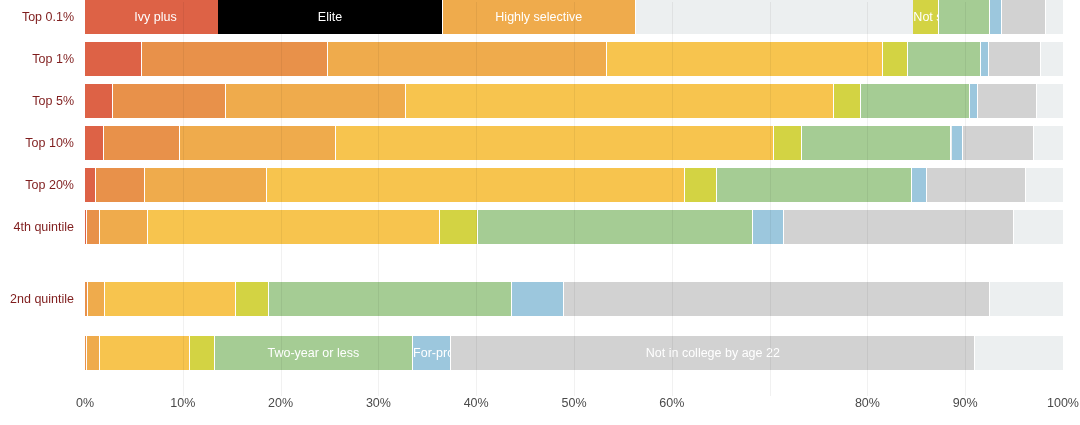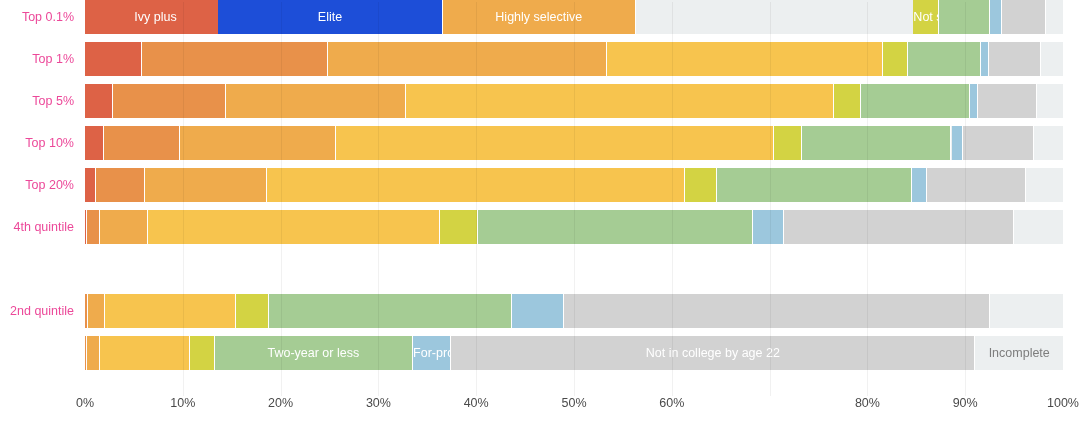--- a/index.html
+++ b/index.html
@@ -39,21 +39,21 @@
 
   .row-label {
     position: absolute;
     left: 0;
     width: 74px;
     top: 0;
     height: 34px;
     line-height: 34px;
     text-align: right;
     font-size: 12.5px;
-    color: #ec4899;
+    color: #7f1d1d;
     white-space: nowrap;
   }
 
   .track {
     position: absolute;
     left: 85px;
     width: 978px;
     top: 0;
     height: 34px;
     background: #eceff0;
@@ -111,21 +111,21 @@
 <body>
 
 <div id="chart-root">
   <div class="rows-area" id="rows-area">
       <div class="bar-row" style="top: 0px;">
         <div class="row-label">Top 0.1%</div>
         <div class="track">
           <div class="seg" title="Top 0.1% — Ivy plus: 13.6%" style="left: 0px; width: 142px; background: rgb(221, 98, 70);">
             <span class="seg-label">Ivy plus</span>
           </div>
-          <div class="seg" title="Top 0.1% — Elite: 23%" style="left: 133.008px; width: 224.94px; background: #1d4ed8;">
+          <div class="seg" title="Top 0.1% — Elite: 23%" style="left: 133.008px; width: 224.94px; background: #000000;">
             <span class="seg-label">Elite</span>
           </div>
           <div class="seg" title="Top 0.1% — Highly selective: 19.7%" style="left: 357.948px; width: 192.666px; background: rgb(239, 171, 76);">
             <span class="seg-label">Highly selective</span>
           </div>
           <div class="seg" title="Top 0.1% — Not selective: 2.6%" style="left: 828.366px; width: 25.428px; background: rgb(211, 211, 67);">
             <span class="seg-label">Not selective</span>
           </div>
           <div class="seg" title="Top 0.1% — Two-year or less: 5.2%" style="left: 853.794px; width: 50.856px; background: rgb(165, 204, 148);"></div>
           <div class="seg" title="Top 0.1% — For-profit: 1.3%" style="left: 904.65px; width: 12.714px; background: rgb(156, 199, 221);"></div>
@@ -196,21 +196,21 @@
           <div class="seg" title="4th quintile — Elite: 1.3%" style="left: 1.956px; width: 12.714px; background: rgb(232, 145, 74);"></div>
           <div class="seg" title="4th quintile — Highly selective: 4.9%" style="left: 14.67px; width: 47.922px; background: rgb(239, 171, 76);"></div>
           <div class="seg" title="4th quintile — Selective: 29.9%" style="left: 62.592px; width: 292.422px; background: rgb(247, 196, 78);"></div>
           <div class="seg" title="4th quintile — Not selective: 3.9%" style="left: 355.014px; width: 38.142px; background: rgb(211, 211, 67);"></div>
           <div class="seg" title="4th quintile — Two-year or less: 28.1%" style="left: 393.156px; width: 274.818px; background: rgb(165, 204, 148);"></div>
           <div class="seg" title="4th quintile — For-profit: 3.2%" style="left: 667.974px; width: 31.296px; background: rgb(156, 199, 221);"></div>
           <div class="seg" title="4th quintile — Not in college by age 22: 23.5%" style="left: 699.27px; width: 229.83px; background: rgb(210, 210, 210);"></div>
           <div class="seg" title="4th quintile — Incomplete: 5%" style="left: 929.1px; width: 48.9px; background: rgb(236, 239, 240); border-right: none;"></div>
         </div>
       </div>
-      <div class="bar-row" style="top: 294px;">
+      <div class="bar-row" style="top: 282px;">
         <div class="row-label">2nd quintile</div>
         <div class="track">
           <div class="seg" title="2nd quintile — Ivy plus: 0.05%" style="left: 0px; width: 0.489px; background: rgb(221, 98, 70);"></div>
           <div class="seg" title="2nd quintile — Elite: 0.25%" style="left: 0.489px; width: 2.445px; background: rgb(232, 145, 74);"></div>
           <div class="seg" title="2nd quintile — Highly selective: 1.75%" style="left: 2.934px; width: 17.115px; background: rgb(239, 171, 76);"></div>
           <div class="seg" title="2nd quintile — Selective: 13.4%" style="left: 20.049px; width: 131.052px; background: rgb(247, 196, 78);"></div>
           <div class="seg" title="2nd quintile — Not selective: 3.4%" style="left: 151.101px; width: 33.252px; background: rgb(211, 211, 67);"></div>
           <div class="seg" title="2nd quintile — Two-year or less: 24.8%" style="left: 184.353px; width: 242.544px; background: rgb(165, 204, 148);"></div>
           <div class="seg" title="2nd quintile — For-profit: 5.3%" style="left: 426.897px; width: 51.834px; background: rgb(156, 199, 221);"></div>
           <div class="seg" title="2nd quintile — Not in college by age 22: 43.6%" style="left: 478.731px; width: 426.408px; background: rgb(210, 210, 210);"></div>
@@ -225,23 +225,20 @@
           <div class="seg" title="Bottom 20% — Selective: 9.2%" style="left: 15.159px; width: 89.976px; background: rgb(247, 196, 78);"></div>
           <div class="seg" title="Bottom 20% — Not selective: 2.5%" style="left: 105.135px; width: 24.45px; background: rgb(211, 211, 67);"></div>
           <div class="seg" title="Bottom 20% — Two-year or less: 20.3%" style="left: 129.585px; width: 198.534px; background: rgb(165, 204, 148);">
             <span class="seg-label">Two-year or less</span>
           </div>
           <div class="seg" title="Bottom 20% — For-profit: 3.9%" style="left: 328.119px; width: 38.142px; background: rgb(156, 199, 221);">
             <span class="seg-label">For-profit</span>
           </div>
           <div class="seg" title="Bottom 20% — Not in college by age 22: 53.6%" style="left: 366.261px; width: 524.208px; background: rgb(210, 210, 210);">
             <span class="seg-label">Not in college by age 22</span>
-          </div>
-          <div class="seg" title="Bottom 20% — Incomplete: 8.95%" style="left: 890.469px; width: 87.531px; background: rgb(236, 239, 240); border-right: none;">
-            <span class="seg-label dark">Incomplete</span>
           </div>
         </div>
       </div>
     </div>
   <div class="axis" id="axis">
       <div class="tick" style="left: 85px;">0%</div>
       <div class="gridline" style="left: 182.8px;"></div>
       <div class="tick" style="left: 182.8px;">10%</div>
       <div class="gridline" style="left: 280.6px;"></div>
       <div class="tick" style="left: 280.6px;">20%</div>

